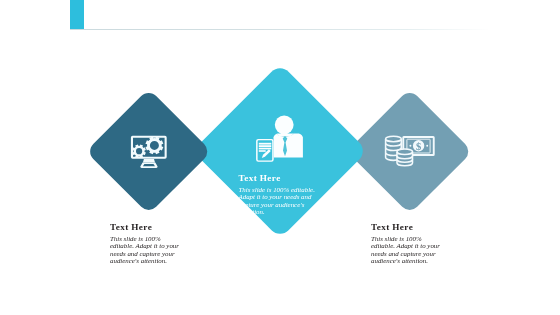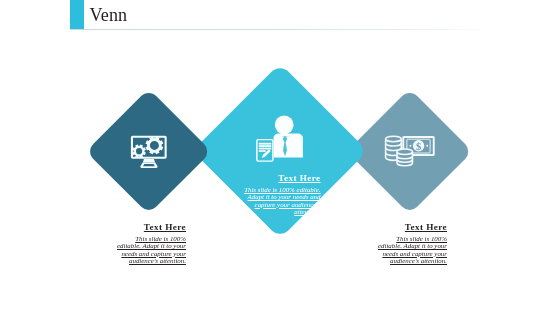--- a/index.html
+++ b/index.html
@@ -17,36 +17,35 @@
   
   .dia{position:absolute;transform:rotate(45deg);}
   #dia-left{left:103.8px;top:106.8px;width:89.4px;height:89.4px;background:#2e6984;border-radius:10.6px;}
   #dia-right{left:364.6px;top:106.8px;width:89.4px;height:89.4px;background:#739fb3;border-radius:10.6px;}
   #dia-center{left:217.7px;top:89.4px;width:124.1px;height:124.1px;background:#3ac2dd;border-radius:12px;}
 
   .icon-wrap{position:absolute;line-height:0;}
   #ic-left{left:129px;top:133px;}
   #ic-center{left:254px;top:113px;}
   #ic-right{left:383px;top:133px;}
-  .txt{position:absolute;text-align:right;text-decoration:underline;}
+  .txt{position:absolute;text-align:left;}
   .txt .head{font-weight:bold;font-size:9.2px;line-height:10px;letter-spacing:0.4px;}
   .txt .body{font-style:italic;font-size:6.9px;line-height:7.4px;display:block;}
 
   #txt-left{left:110px;top:221.5px;width:76px;color:#231f20;}
   #txt-right{left:371px;top:221.5px;width:76px;color:#231f20;}
   #txt-center{left:238.5px;top:172.5px;width:82px;color:#ffffff;}
   #txt-left .body,#txt-right .body{margin-top:3.4px;}
   #txt-center .body{margin-top:3.4px;}
 </style>
 </head>
 <body>
 
 <div class="slide">
   <div class="title-bar"></div>
-  <div class="title-text">Venn</div>
   <div class="title-rule"></div>
 
   <div class="dia" id="dia-right"></div>
 
   <span class="icon-wrap" id="ic-right">
     <svg width="54" height="38" viewBox="0 0 54 38">
 
       <path d="M20.8,3.1 H50.2 A1.5 1.5 0 0 1 51.7,4.6 V21.6 A1.5 1.5 0 0 1 50.2,23.1 H20.8 A1.5 1.5 0 0 1 19.3,21.6 V4.6 A1.5 1.5 0 0 1 20.8,3.1 Z M21.2,5.1 V21.1 H49.8 V5.1 Z" fill="#f2f9fc"></path>
       <rect x="23.9" y="6.2" width="23.2" height="13.8" rx="0.6" fill="none" stroke="#f2f9fc" stroke-width="0.9"></rect>
       <circle cx="35.6" cy="12.8" r="5.7" fill="#f2f9fc"></circle>

